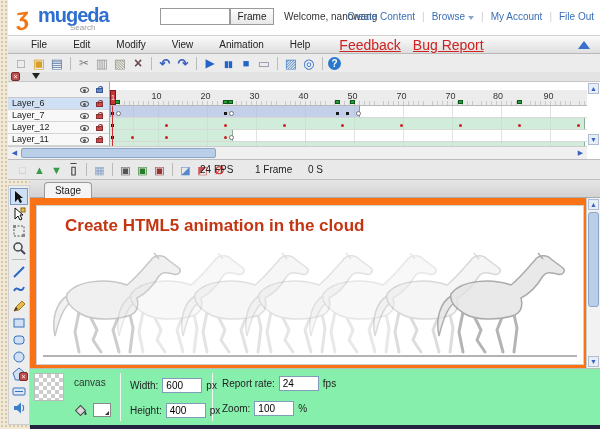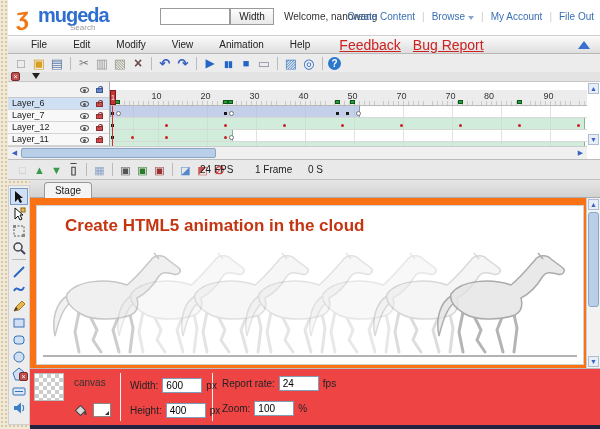--- a/index.html
+++ b/index.html
@@ -123,21 +123,21 @@
   
   #main { left:30px; top:198px; right:0; height:170px; background:#f97316; }
   #canvas { position:absolute; left:6px; top:7px; right:16px; bottom:3px; background:#fff; border:1px solid #d0d0d0; overflow:hidden; cursor:crosshair; }
   #stage-heading { position:absolute; left:28px; top:10px; font-size:17px; font-weight:bold; color:#c43511; letter-spacing:0; }
   #horses { position:absolute; left:4px; top:44px; }
   #stage-vscroll { position:absolute; right:0; top:0; bottom:0; width:14px; background:#f2f2f2; border-left:1px solid #ccc; }
   .vs-arrow { position:absolute; left:1px; width:11px; height:11px; background:#e8eef8; border:1px solid #b0bcd0; color:#3a62c0; font-size:7px; text-align:center; line-height:10px; cursor:pointer; }
   #vs-thumb { position:absolute; left:1px; top:14px; width:11px; height:95px; background:#b9cfe8; border:1px solid #8aa6c8; border-radius:3px; cursor:pointer; }
 
   
-  #props { left:30px; top:368px; right:0; height:57px; background:#ef4444; border-top:1px solid #bbb; }
+  #props { left:30px; top:368px; right:0; height:57px; background:#86efac; border-top:1px solid #bbb; }
   #props-close { left:19px; top:372px; }
   #canvas-swatch { position:absolute; left:4px; top:4px; width:30px; height:28px; border:1px solid #bbb; background:#fff;
       background-image:linear-gradient(45deg,#ccc 25%,transparent 25%,transparent 75%,#ccc 75%),linear-gradient(45deg,#ccc 25%,transparent 25%,transparent 75%,#ccc 75%);
       background-size:8px 8px; background-position:0 0,4px 4px; cursor:pointer; }
   #canvas-label { position:absolute; left:44px; top:8px; font-size:10px; color:#333; }
   #fill-row { position:absolute; left:44px; top:34px; display:flex; align-items:center; }
   #color-swatch { width:18px; height:14px; background:#fff; border:1px solid #888; margin-left:5px; position:relative; cursor:pointer; }
   #color-swatch::after { content:""; position:absolute; right:1px; bottom:1px; border-left:4px solid transparent; border-top:4px solid transparent; border-bottom:4px solid #333; }
   .psep { position:absolute; top:4px; bottom:4px; width:1px; background:#c4c4c4; border-right:1px solid #f4f4f4; }
   .prow { position:absolute; display:flex; align-items:center; font-size:10px; color:#222; }
@@ -148,21 +148,21 @@
   #bottombar { left:30px; top:425px; right:0; height:4px; background:#232340; }
 </style>
 </head>
 <body>
 
 <div id="header" class="abs">
   <div id="logo-mark" class="abs">ʒ</div>
   <div id="logo-text" class="abs">mugeda</div>
   <div id="logo-sub" class="abs">Search</div>
   <input id="search-box" class="abs" value="" style="">
-  <div id="search-btn" class="abs">Width</div>
+  <div id="search-btn" class="abs">Frame</div>
   <div id="welcome" class="abs">Welcome, nanowang</div>
   <div id="nav" class="abs">
       <span class="nav-item">Create Content</span>
       <span class="nav-sep">|</span>
       <span class="nav-item">Browse<span class="caret"></span></span>
       <span class="nav-sep">|</span>
       <span class="nav-item">My Account</span>
       <span class="nav-sep">|</span>
       <span class="nav-item">File Out</span>
     </div>
@@ -228,21 +228,21 @@
   </div>
   <div id="framespane" class="abs">
     <div id="ruler">
         <span class="ruler-num" style="left: 46.55px;">10</span>
         <span class="ruler-num" style="left: 95.55px;">20</span>
         <span class="ruler-num" style="left: 144.55px;">30</span>
         <span class="ruler-num" style="left: 193.55px;">40</span>
         <span class="ruler-num" style="left: 242.55px;">50</span>
         <span class="ruler-num" style="left: 291.55px;">70</span>
         <span class="ruler-num" style="left: 340.55px;">70</span>
-        <span class="ruler-num" style="left: 379px;">80</span>
+        <span class="ruler-num" style="left: 388px;">80</span>
         <span class="ruler-num" style="left: 438.55px;">90</span>
         <span class="ruler-mark" style="left: 0px;"></span>
         <span class="ruler-mark" style="left: 4.9px;"></span>
         <span class="ruler-mark" style="left: 112.7px;"></span>
         <span class="ruler-mark" style="left: 117.6px;"></span>
         <span class="ruler-mark" style="left: 225.4px;"></span>
         <span class="ruler-mark" style="left: 240.1px;"></span>
         <span class="ruler-mark" style="left: 347.9px;"></span>
         <span class="ruler-mark" style="left: 406.7px;"></span>
         <div id="playhead-head" style="left: 0px;">1</div>

